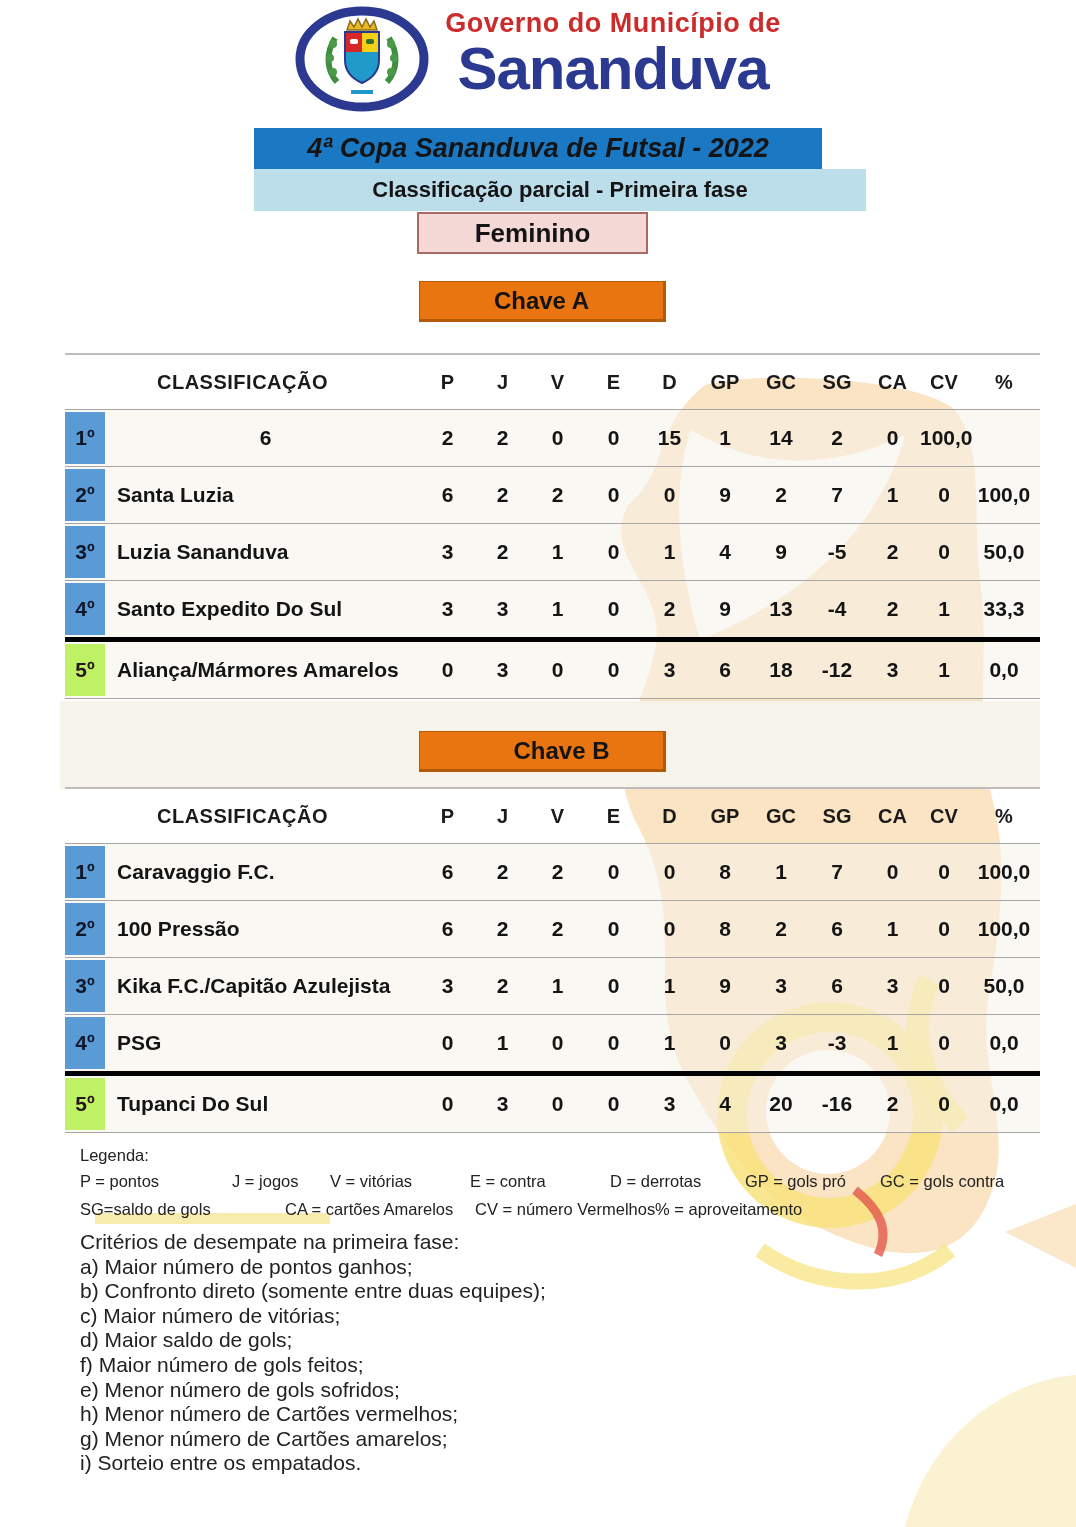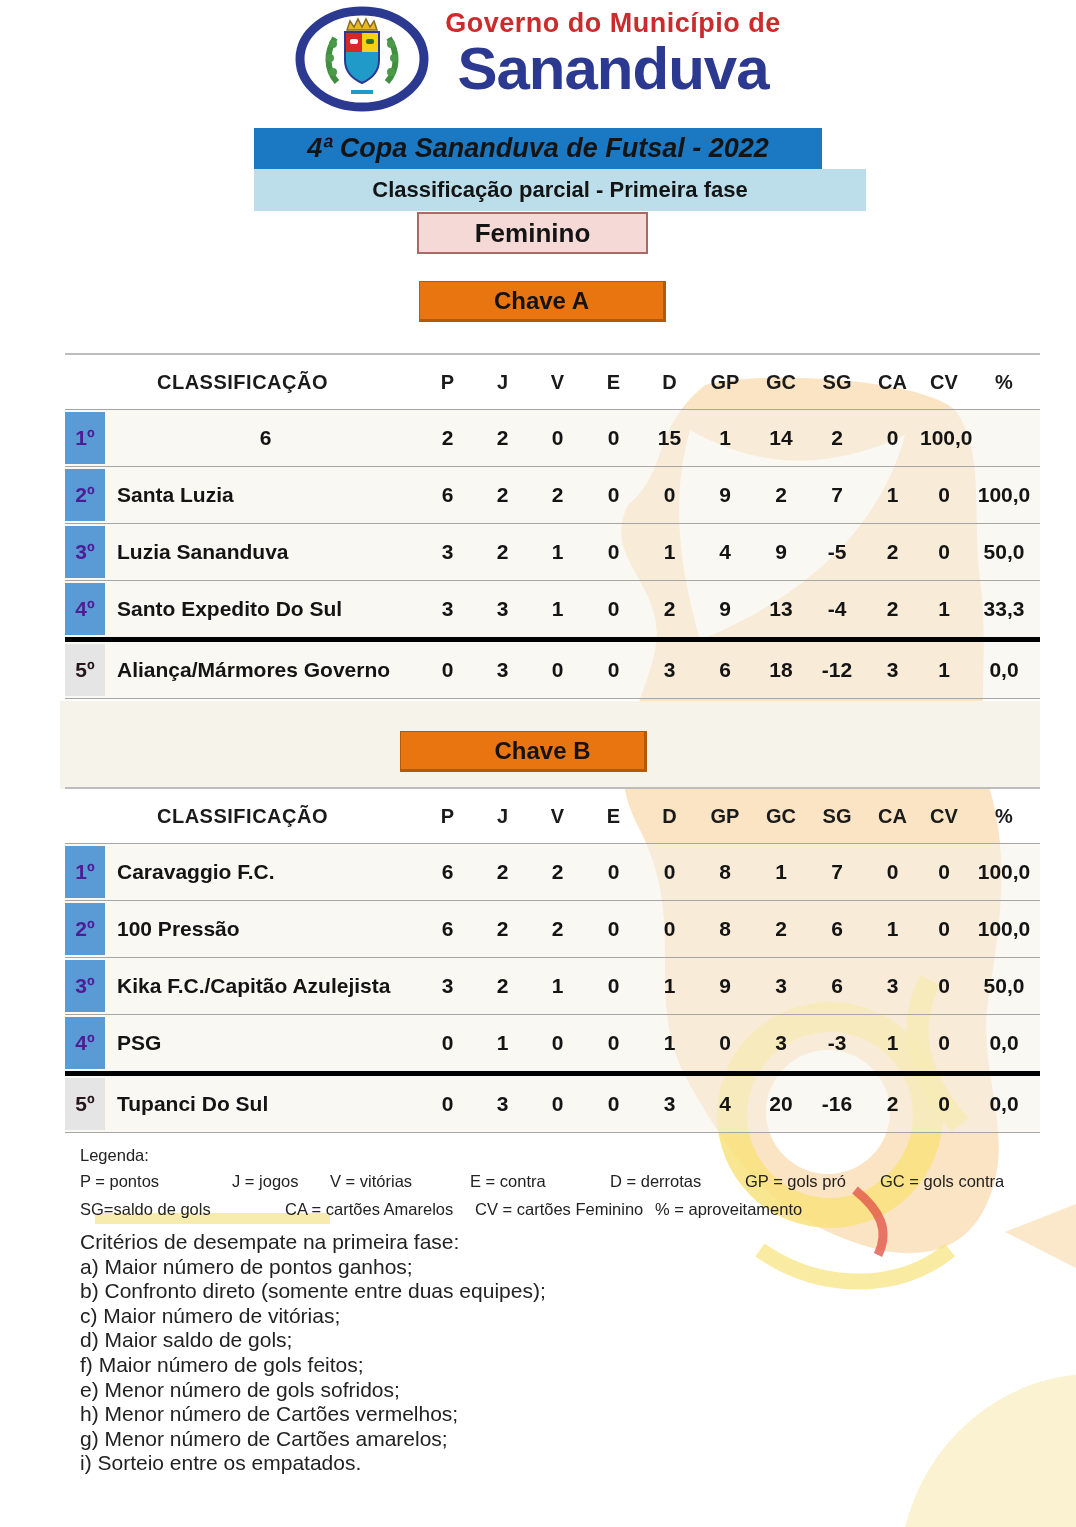--- a/index.html
+++ b/index.html
@@ -19,41 +19,41 @@
   .gov-line{font-size:27px;font-weight:bold;color:#cb2b2b;letter-spacing:0.5px;}
   .city{font-size:60px;font-weight:bold;color:#2b3990;line-height:0.92;letter-spacing:-1px;margin-top:2px;}
 
   
   .banner{position:absolute;display:flex;align-items:center;justify-content:center;font-weight:bold;color:#141414;box-sizing:border-box;}
   .banner-title{left:254px;top:128px;width:568px;height:41px;background:#1b78c3;font-size:27px;font-style:italic;}
   .banner-subtitle{left:254px;top:169px;width:612px;height:42px;background:#bcdeea;font-size:22px;}
   .banner-category{left:417px;top:212px;width:231px;height:42px;background:#f4d9d7;border:2px solid #a96a66;font-size:26px;}
   .banner-chave{width:247px;height:41px;background:#e8750f;border:1px solid #b35a08;border-right-width:3px;border-bottom-width:3px;font-size:24px;}
   .group-a .banner-chave{left:419px;top:281px;}
-  .group-b .banner-chave{left:400px;top:731px;padding-left:40px;}
+  .group-b .banner-chave{left:419px;top:731px;padding-left:40px;}
 
   
   .table{position:absolute;left:65px;width:975px;border-top:2px solid #bdbdbd;border-bottom:1px solid #a6a6a6;box-sizing:border-box;}
   .group-a .table{top:353px;}
   .group-b .table{top:787px;}
   .t-head,.t-row{
     display:grid;
     grid-template-columns:40px 6px 309px 55px 55px 55px 57px 55px 56px 56px 56px 55px 48px 72px;
     align-items:center;
   }
   .t-head{height:54px;}
   .t-head-first{grid-column:1/4;text-align:center;font-weight:bold;font-size:20px;letter-spacing:0.5px;}
   .t-head-cell{text-align:center;font-weight:bold;font-size:20px;}
   .t-row{height:56px;border-top:1px solid #a6a6a6;background:rgba(245,242,234,0.55);}
   .t-row.t-last{border-top:5px solid #000;}
   .pos-badge{
     height:52px;margin:2px 0;display:flex;align-items:center;justify-content:center;
-    background:#5b9bd5;color:#4c1d95;font-weight:bold;font-size:21px;
+    background:#5b9bd5;color:#0f172a;font-weight:bold;font-size:21px;
   }
-  .pos-badge.badge-red{background:#e5e5e5;color:#26151a;}
+  .pos-badge.badge-red{background:#bef264;color:#26151a;}
   .t-team{font-weight:bold;font-size:21px;padding-left:6px;white-space:nowrap;color:#141414;}
   .t-cell{font-weight:bold;font-size:21px;text-align:center;color:#141414;}
 
   
   .legend{position:absolute;left:80px;top:1146px;font-size:16.5px;color:#222;}
   .legend-title{margin-bottom:7px;}
   .legend-line{display:flex;margin-bottom:9px;}
   .legend-item{display:inline-block;white-space:nowrap;}
   .legend-line-1 .legend-item:nth-child(1){width:152px;}
   .legend-line-1 .legend-item:nth-child(2){width:98px;}
@@ -202,21 +202,21 @@
             <div class="t-cell">9</div>
             <div class="t-cell">13</div>
             <div class="t-cell">-4</div>
             <div class="t-cell">2</div>
             <div class="t-cell">1</div>
             <div class="t-cell">33,3</div>
           </div>
           <div class="t-row t-last">
             <div class="pos-badge badge-red">5º</div>
             <div class="t-gap"></div>
-            <div class="t-team">Aliança/Mármores Governo</div>
+            <div class="t-team">Aliança/Mármores Amarelos</div>
             <div class="t-cell">0</div>
             <div class="t-cell">3</div>
             <div class="t-cell">0</div>
             <div class="t-cell">0</div>
             <div class="t-cell">3</div>
             <div class="t-cell">6</div>
             <div class="t-cell">18</div>
             <div class="t-cell">-12</div>
             <div class="t-cell">3</div>
             <div class="t-cell">1</div>
@@ -332,21 +332,21 @@
           <div class="legend-item">J = jogos</div>
           <div class="legend-item">V = vitórias</div>
           <div class="legend-item">E = contra</div>
           <div class="legend-item">D = derrotas</div>
           <div class="legend-item">GP = gols pró</div>
           <div class="legend-item">GC = gols contra</div>
         </div>
       <div class="legend-line legend-line-2">
           <div class="legend-item">SG=saldo de gols</div>
           <div class="legend-item">CA = cartões Amarelos</div>
-          <div class="legend-item">CV = cartões Feminino</div>
+          <div class="legend-item">CV = número Vermelhos</div>
           <div class="legend-item">% = aproveitamento</div>
         </div>
     </div>
 
     <div class="criteria">
       <div class="criteria-title">Critérios de desempate na primeira fase:</div>
       <div class="criteria-list">
           <div class="criteria-item">a) Maior número de pontos ganhos;</div>
           <div class="criteria-item">b) Confronto direto (somente entre duas equipes);</div>
           <div class="criteria-item">c) Maior número de vitórias;</div>

